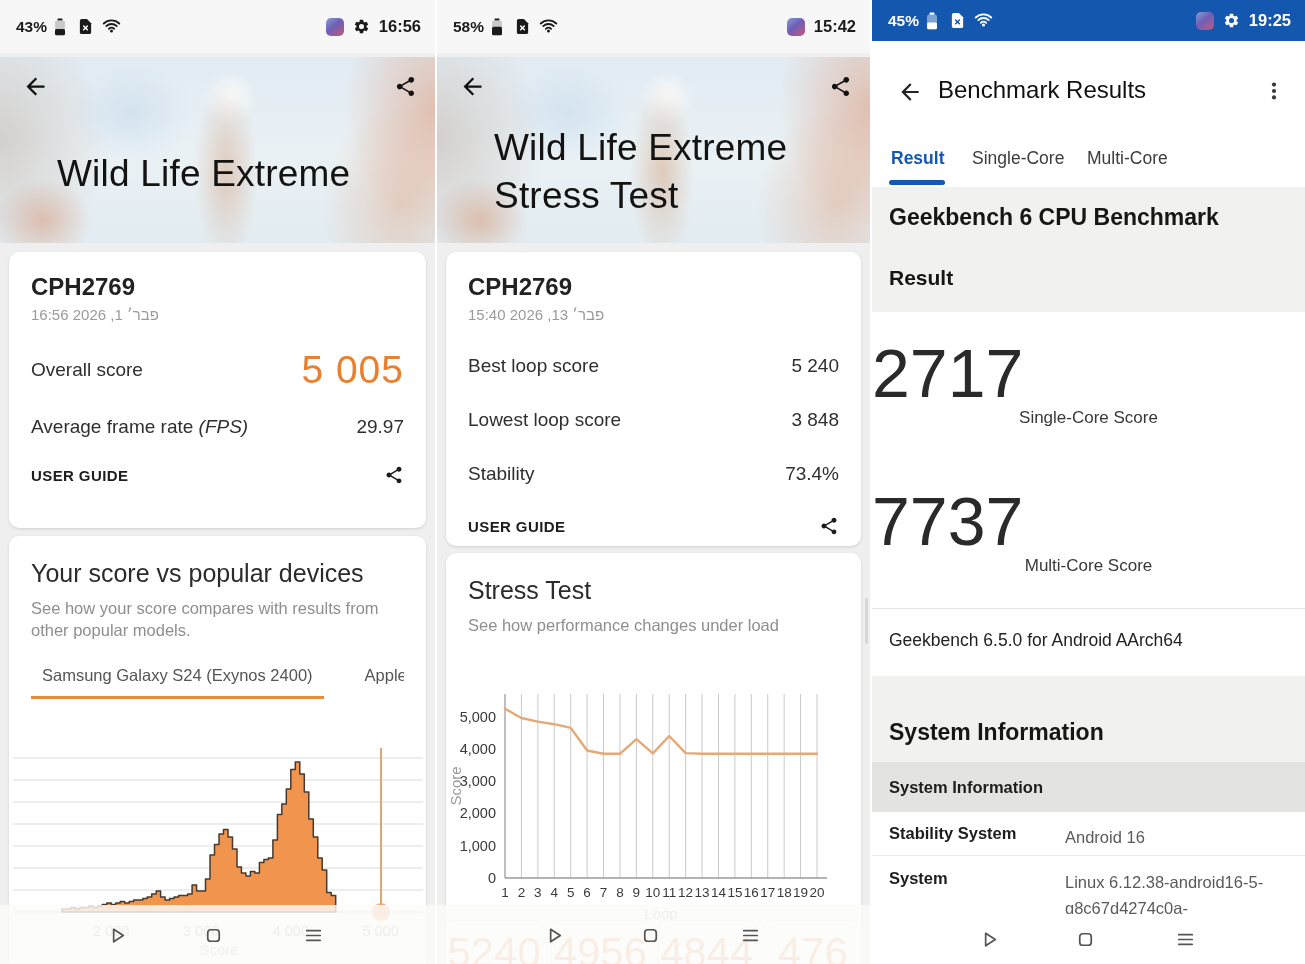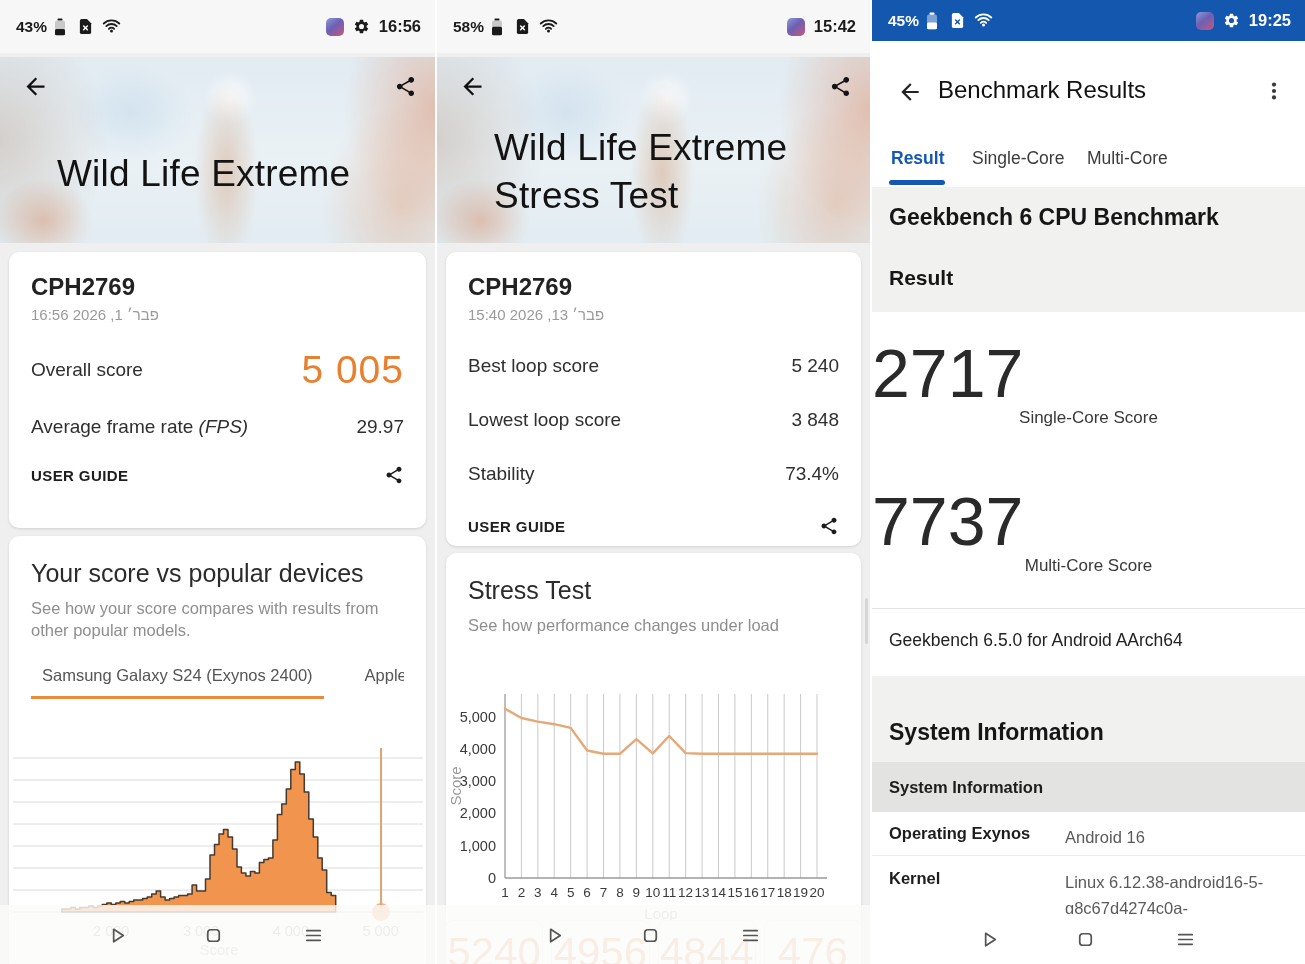--- a/index.html
+++ b/index.html
@@ -467,25 +467,25 @@
 
   <div class="gb-div"></div>
   <div class="gb-version">Geekbench 6.5.0 for Android AArch64</div>
 
   <div class="gb-band2">
     <div class="h1">System Information</div>
   </div>
   <div class="gb-throw">System Information</div>
 
   <div class="gb-row r1">
-    <span class="k">Operating Exynos</span>
+    <span class="k">Stability System</span>
     <span class="v">Android 16</span>
   </div>
   <div class="gb-row r2">
-    <span class="k">Kernel</span>
+    <span class="k">System</span>
     <span class="v"><span>Linux 6.12.38-android16-5-</span><br><span>g8c67d4274c0a-</span></span>
   </div>
 
   <div class="nav">
     <span class="nav-i n-back">
         <svg viewBox="0 0 24 24">
           <path d="M8 5.5 18 12 8 18.5 Z" fill="none" stroke="currentColor" stroke-width="1.8" stroke-linejoin="round"></path>
         </svg>
       </span>
     <span class="nav-i n-home">

